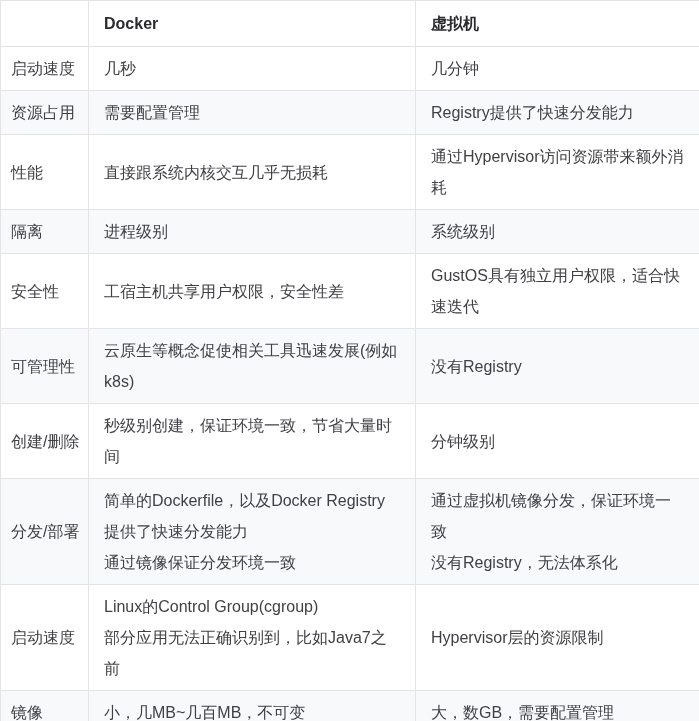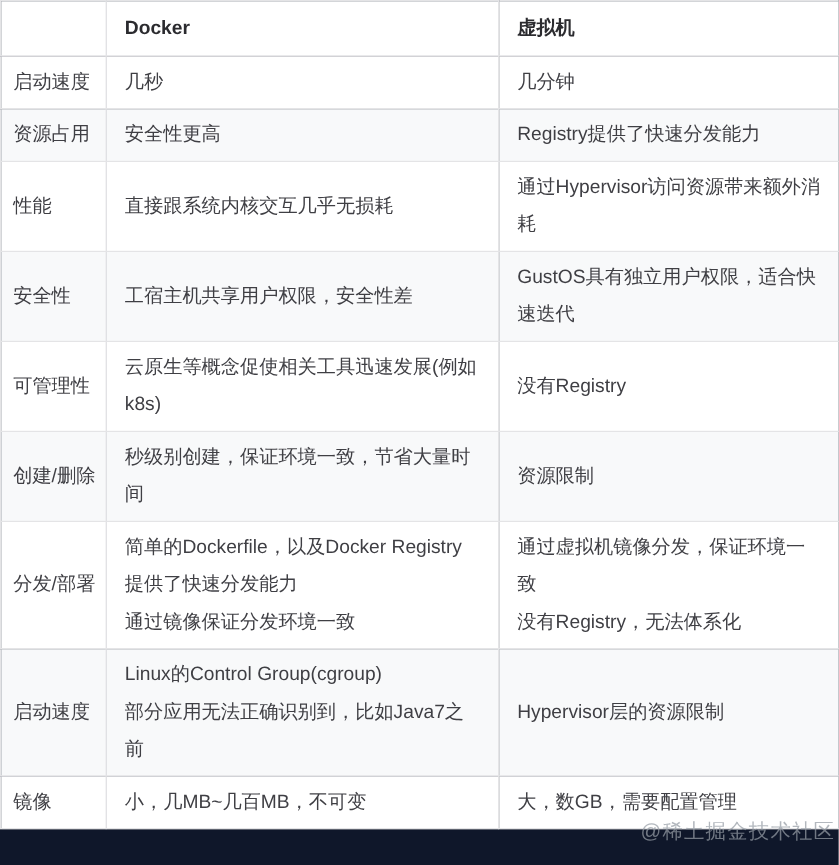--- a/index.html
+++ b/index.html
@@ -6,21 +6,21 @@
   html, body {
     width: 699px;
     background: #ffffff;
     font-family: "Liberation Sans", "DejaVu Sans", sans-serif;
   }
   .page {
     position: relative;
     width: 699px;
     height: 721px;
     overflow: hidden;
-    background: #0f172a;
+    background: #4c1d95;
   }
   table.compare-table {
     width: 699px;
     border-collapse: collapse;
     table-layout: fixed;
   }
   .compare-table th,
   .compare-table td {
     border: 1px solid #e4e4e6;
     font-size: 16px;
@@ -80,42 +80,47 @@
       </tr>
     </thead>
     <tbody>
       <tr>
         <td class="row-label">启动速度</td>
         <td>几秒</td>
         <td>几分钟</td>
       </tr>
       <tr>
         <td class="row-label">资源占用</td>
-        <td>安全性更高</td>
+        <td>需要配置管理</td>
         <td>Registry提供了快速分发能力</td>
       </tr>
       <tr>
         <td class="row-label">性能</td>
         <td>直接跟系统内核交互几乎无损耗</td>
         <td>通过Hypervisor访问资源带来额外消耗</td>
+      </tr>
+      <tr>
+        <td class="row-label">隔离</td>
+        <td>进程级别</td>
+        <td>系统级别</td>
       </tr>
       <tr>
         <td class="row-label">安全性</td>
         <td>工宿主机共享用户权限，安全性差</td>
         <td>GustOS具有独立用户权限，适合快速迭代</td>
       </tr>
       <tr>
         <td class="row-label">可管理性</td>
         <td>云原生等概念促使相关工具迅速发展(例如k8s)</td>
         <td>没有Registry</td>
       </tr>
       <tr>
         <td class="row-label">创建/删除</td>
         <td>秒级别创建，保证环境一致，节省大量时间</td>
-        <td>资源限制</td>
+        <td>分钟级别</td>
       </tr>
       <tr>
         <td class="row-label">分发/部署</td>
         <td>简单的Dockerfile，以及Docker Registry提供了快速分发能力
 通过镜像保证分发环境一致</td>
         <td>通过虚拟机镜像分发，保证环境一致
 没有Registry，无法体系化</td>
       </tr>
       <tr>
         <td class="row-label">启动速度</td>
@@ -124,15 +129,14 @@
         <td>Hypervisor层的资源限制</td>
       </tr>
       <tr>
         <td class="row-label">镜像</td>
         <td>小，几MB~几百MB，不可变</td>
         <td>大，数GB，需要配置管理</td>
       </tr>
     </tbody>
   </table>
 
-  <div class="watermark">@稀土掘金技术社区</div>
 
 </div>
 
 </body></html>

